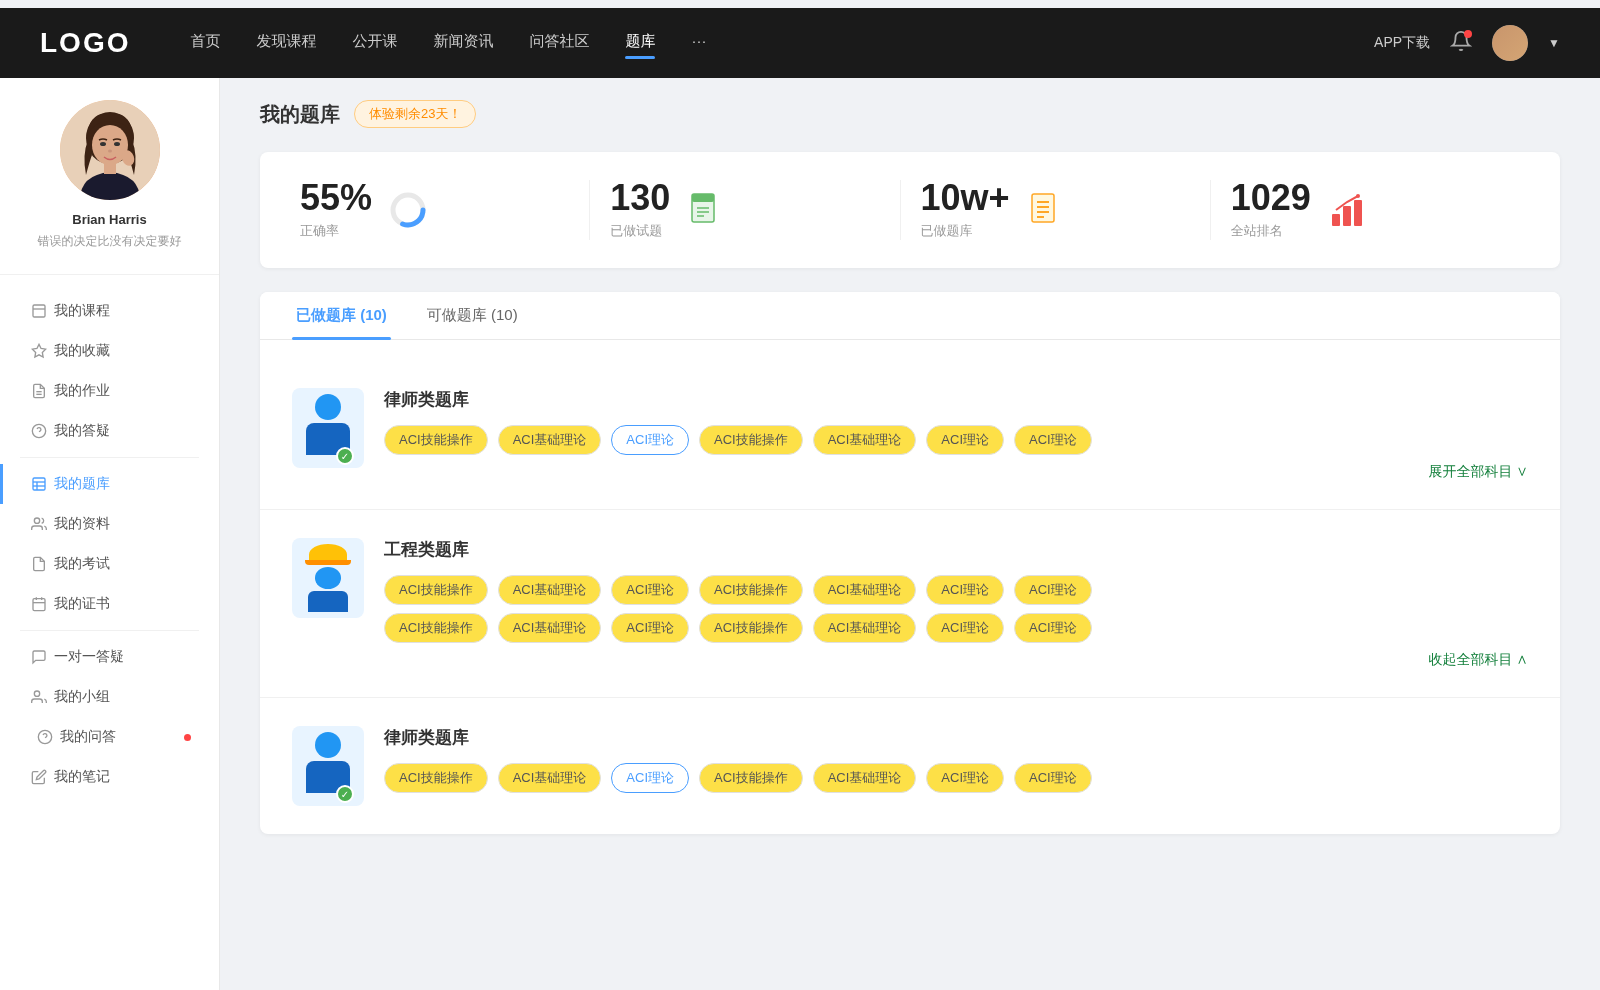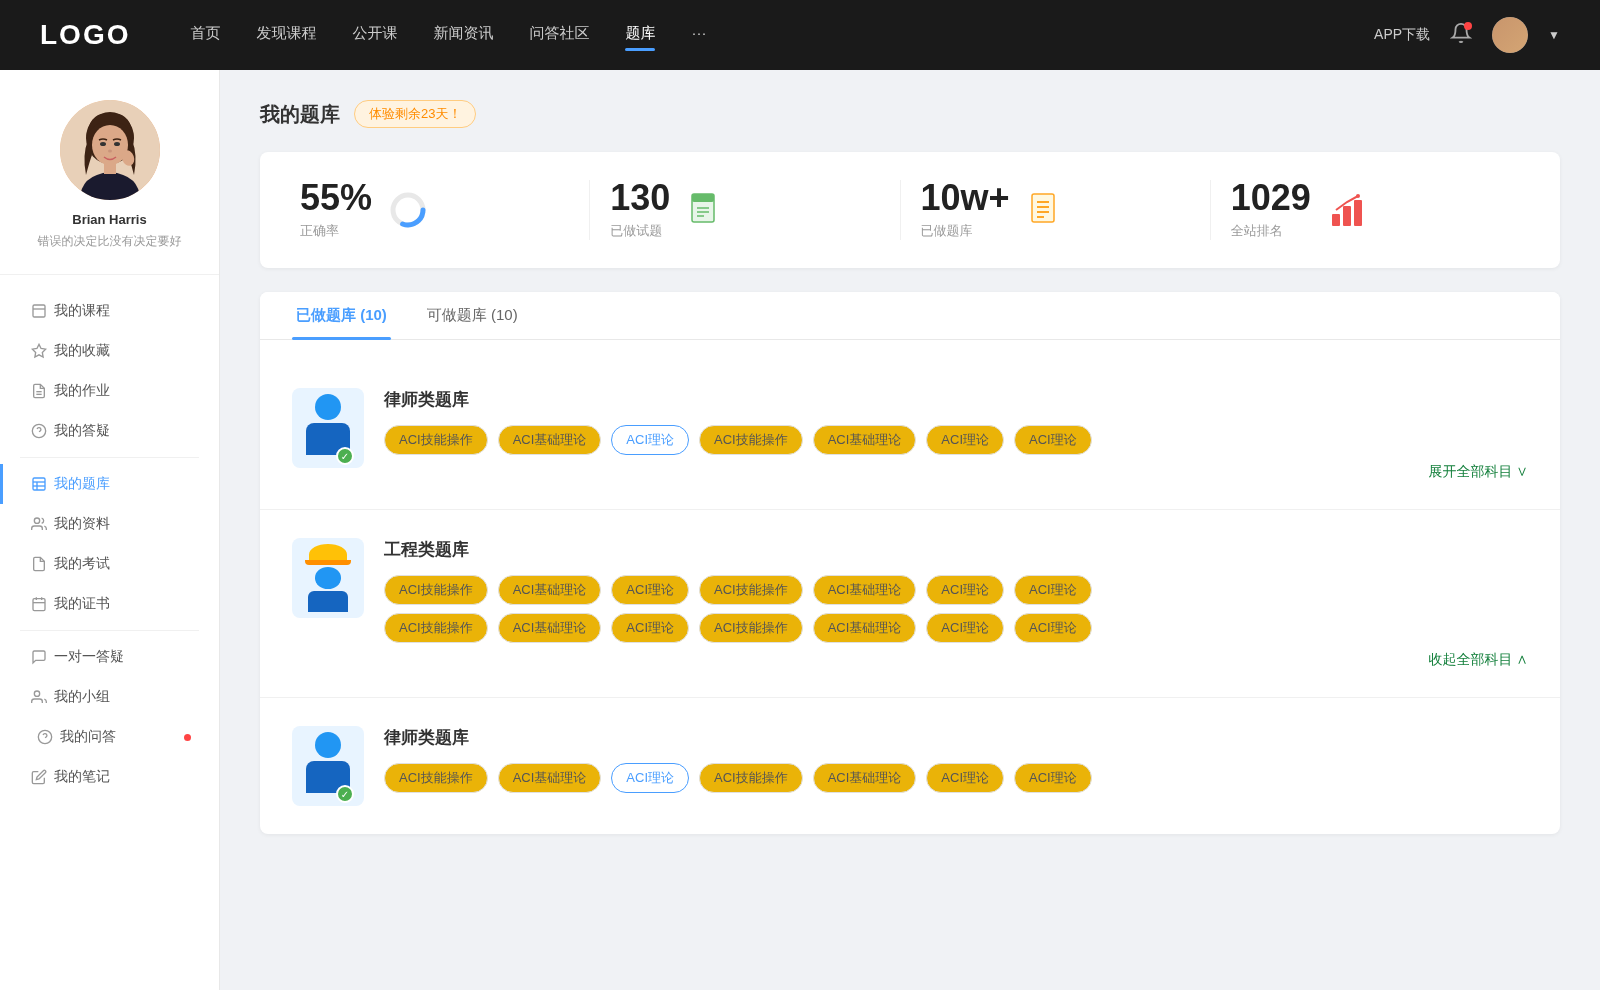--- a/index.html
+++ b/index.html
@@ -6,21 +6,21 @@
     body { font-family: -apple-system, BlinkMacSystemFont, 'PingFang SC', 'Microsoft YaHei', sans-serif; background: #f0f2f5; min-height: 990px; }
 
     
     .navbar {
       background: #1a1a1a;
       height: 70px;
       display: flex;
       align-items: center;
       padding: 0 40px;
       position: fixed;
-      top: 0; left: 0; right: 0;
+      top: 8px; left: 0; right: 0;
       z-index: 100;
     }
     .nav-logo {
       color: white;
       font-size: 28px;
       font-weight: bold;
       margin-right: 60px;
       letter-spacing: 2px;
     }
     .nav-links {
@@ -301,21 +301,21 @@
       gap: 10px;
       margin-bottom: 8px;
     }
     .tag {
       padding: 5px 14px;
       border: 1px solid #e0e0e0;
       border-radius: 20px;
       font-size: 13px;
       color: #555;
       cursor: pointer;
-      background: #eab308;
+      background: #fde047;
     }
     .tag.active {
       border-color: #4a9eff;
       color: #4a9eff;
       background: white;
     }
     .expand-link {
       text-align: right;
       font-size: 14px;
       color: #15803d;

